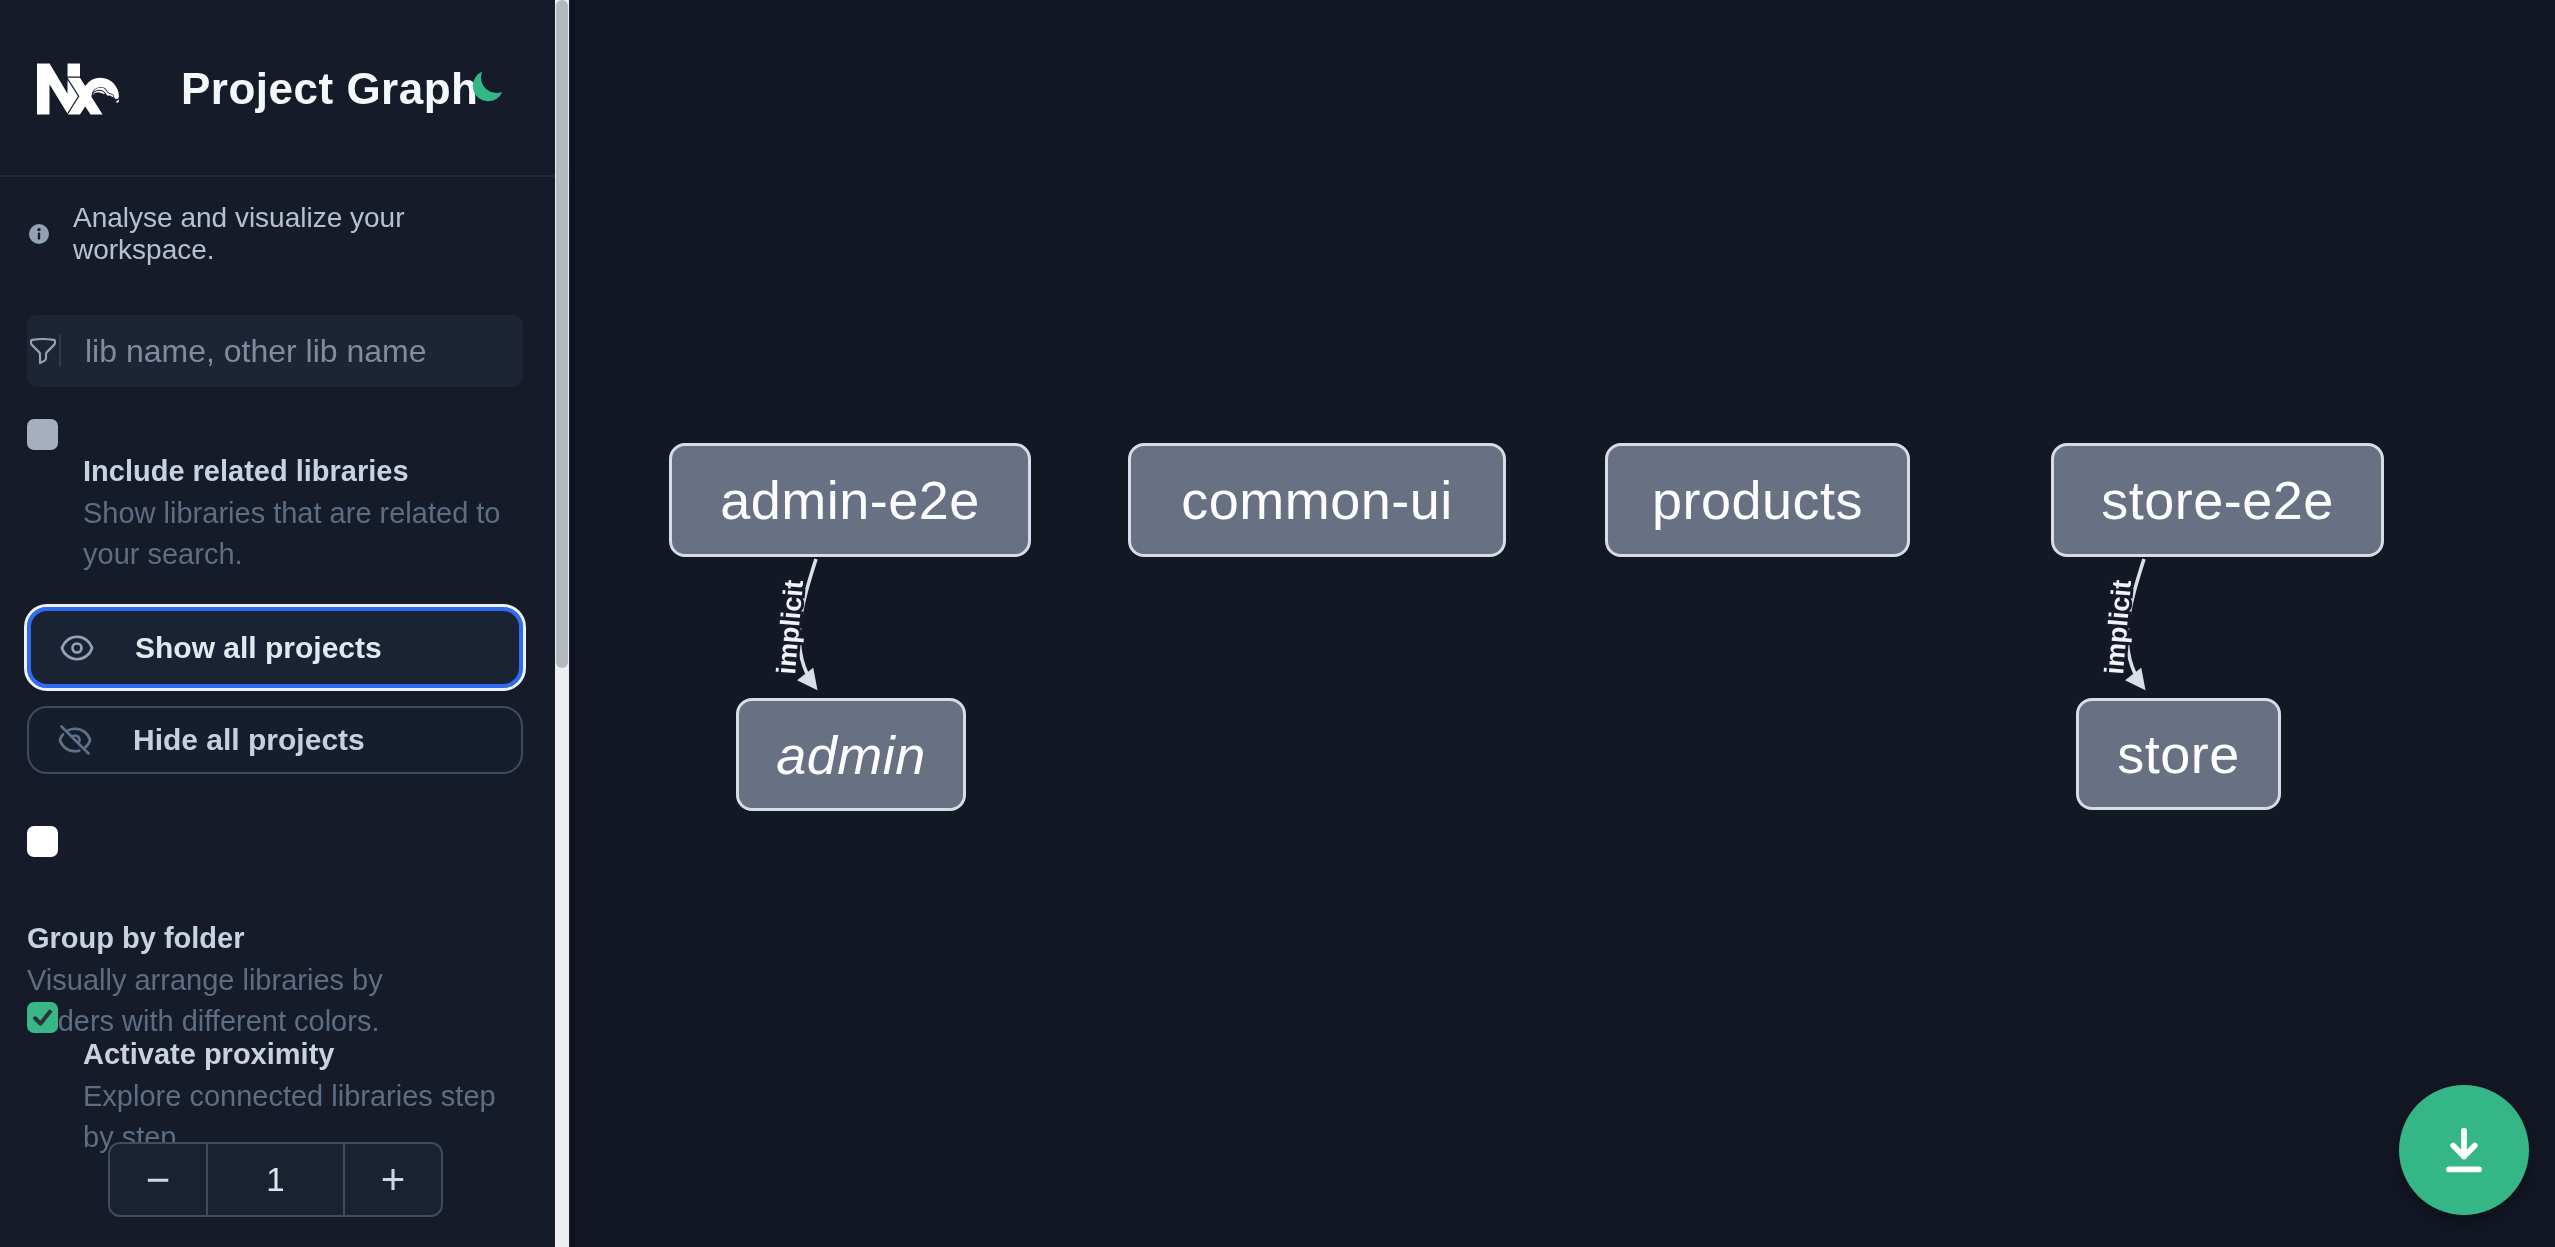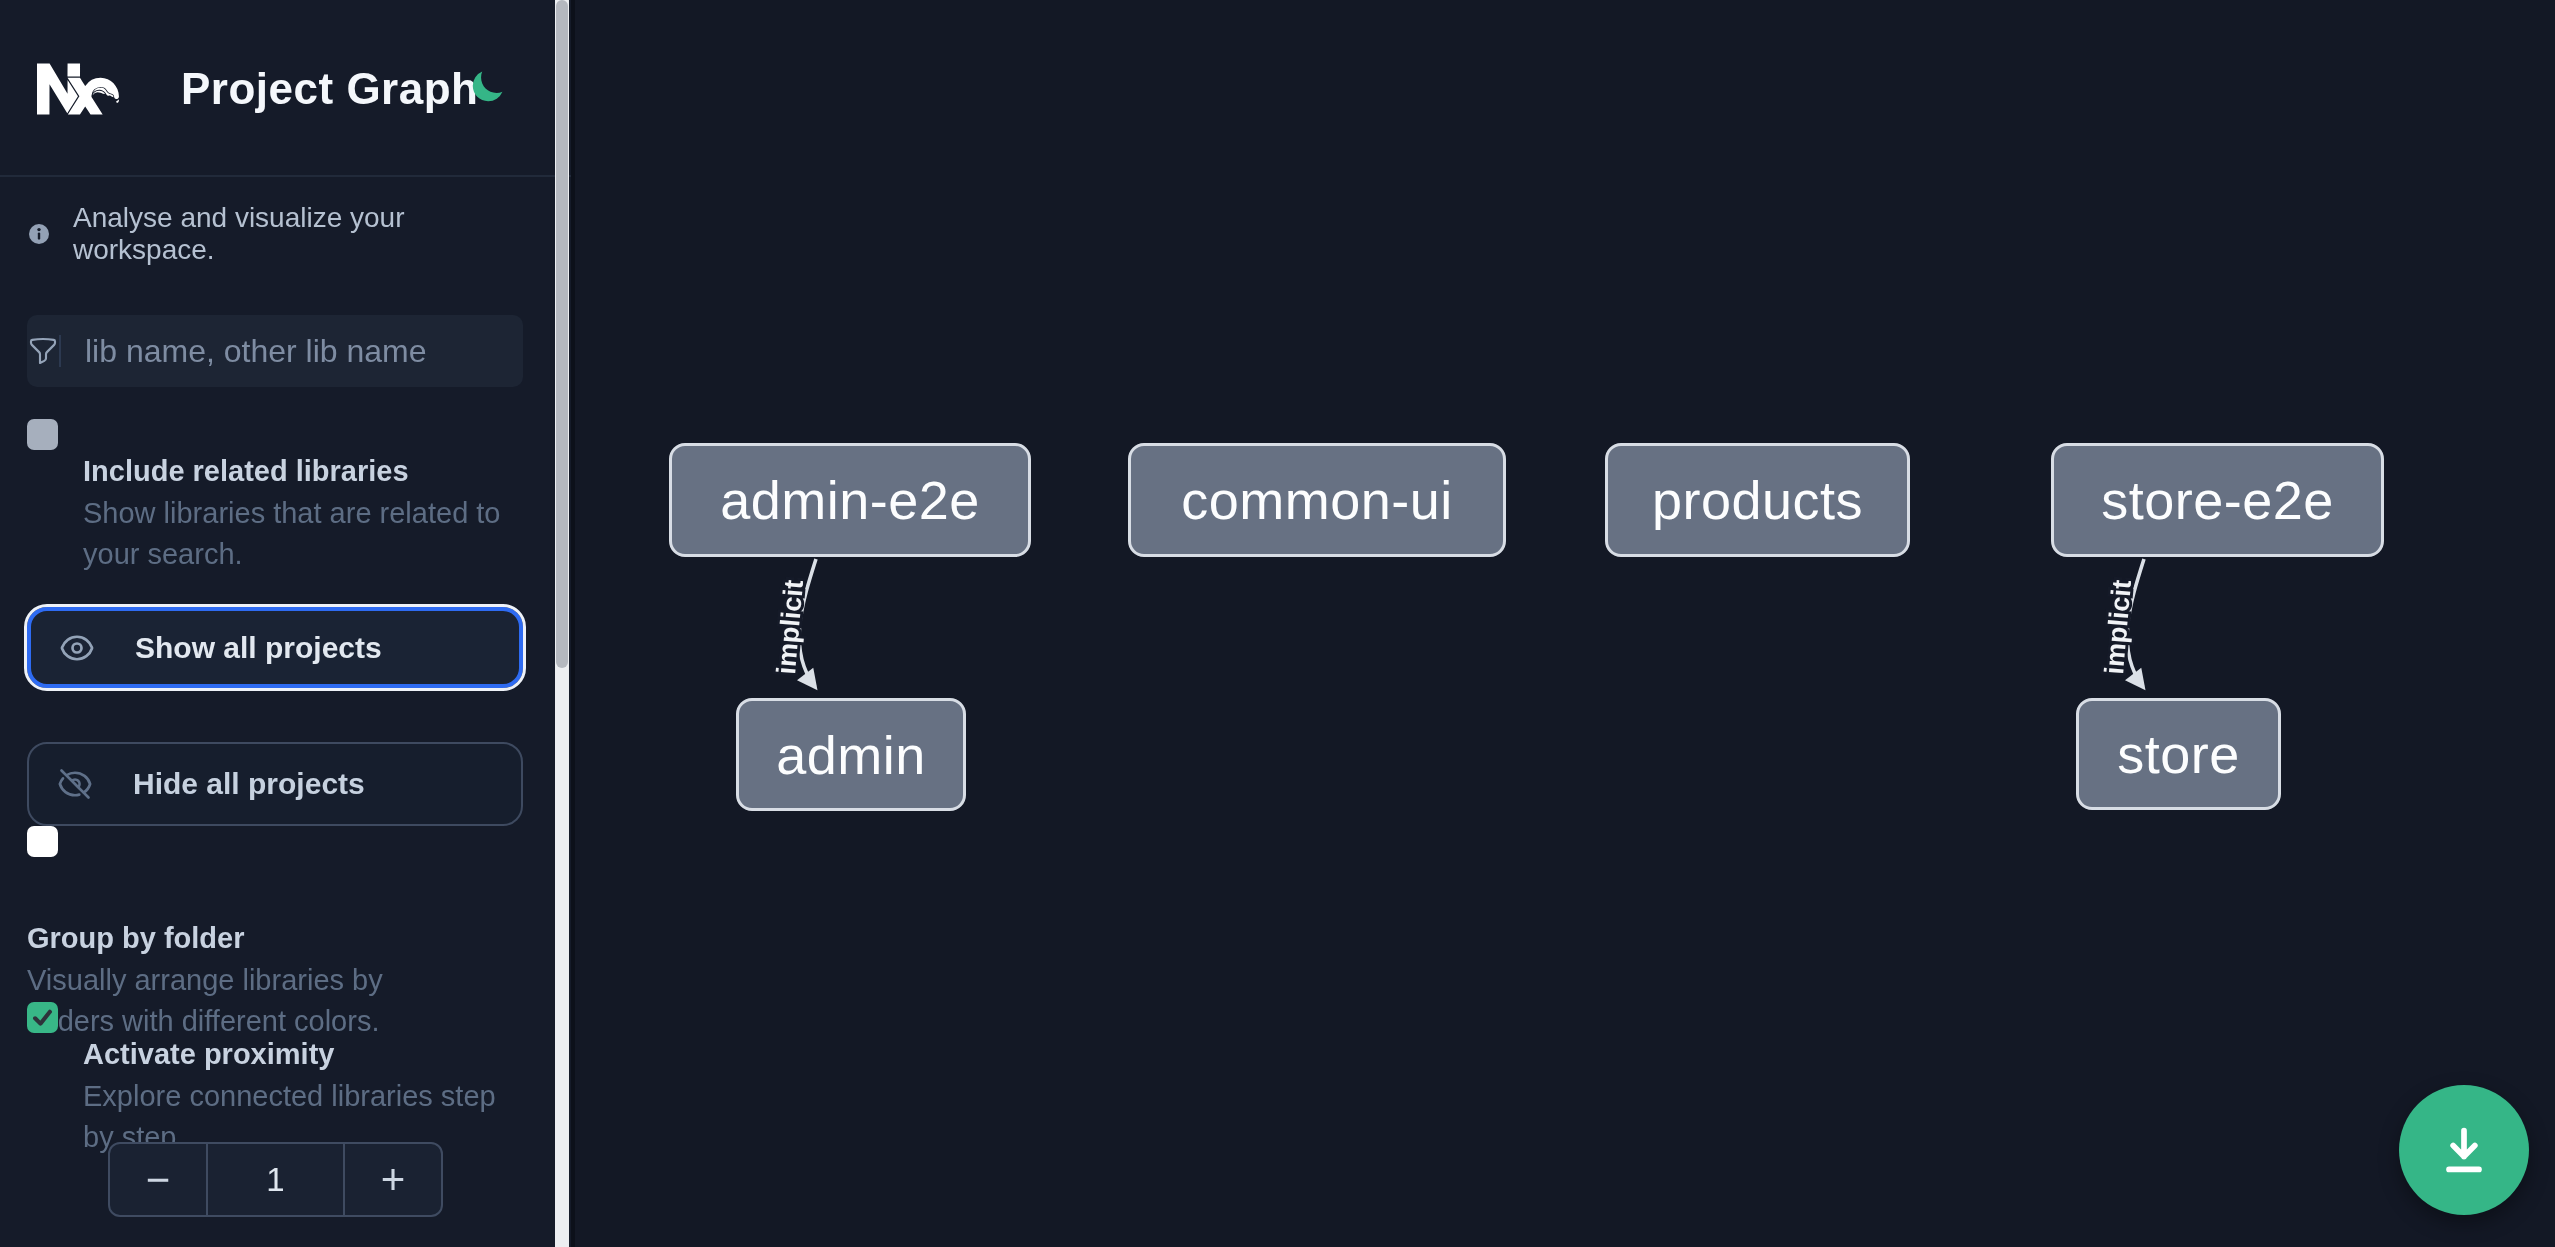--- a/index.html
+++ b/index.html
@@ -35,21 +35,21 @@
   .cb .cb-check{display:none;width:23px;height:23px;}
   .cb.checked{background:#38b787;}
   .cb.checked .cb-check{display:block;}
   .tg-text{flex:1;}
   .tg-title{font-size:29px;font-weight:600;color:#c8d2e0;line-height:40px;margin-top:36px;}
   .tg-desc{font-size:29px;color:#5d6d84;line-height:41px;margin-top:2px;width:445px;}
 
   .sb-btn{position:absolute;left:27px;width:496px;border-radius:20px;display:flex;align-items:center;
           gap:40px;padding-left:28px;cursor:pointer;}
   .btn-show{top:607px;height:81px;background:#1a2334;border:4px solid #2e6bf2;outline:3px solid #eef2f8;}
-  .btn-hide{top:706px;height:84px;background:#161e2d;border:2px solid #3e4a60;margin-top:36px;}
+  .btn-hide{top:706px;height:68px;background:#161e2d;border:2px solid #3e4a60;}
   .sb-btn .lbl{font-size:30px;font-weight:600;color:#e2e8f0;}
   .btn-hide .lbl{color:#c6d1df;}
   .eye-ic{width:36px;height:36px;}
 
   .stepper{position:absolute;left:108px;top:1142px;width:335px;height:75px;background:#1a2232;
            border:2px solid #3f4b61;border-radius:12px;display:flex;}
   .stepper .seg{display:flex;align-items:center;justify-content:center;}
   .stepper .minus,.stepper .plus{width:96px;font-size:42px;color:#cdd6e2;cursor:pointer;}
   .stepper .val{flex:1;border-left:2px solid #3f4b61;border-right:2px solid #3f4b61;
            font-size:33px;color:#dfe6ef;}
@@ -183,17 +183,17 @@
     <div class="fab">
       <svg viewBox="0 0 24 24" fill="none" stroke="#ffffff" stroke-width="2.2" stroke-linecap="round" stroke-linejoin="round">
         <path d="M12 4.5v10m0 0l-4.2-4.2M12 14.5l4.2-4.2"></path>
         <path d="M6.2 19.5h11.6"></path>
       </svg>
     </div>
   <div class="gnode" style="left: 94px; top: 443px; width: 362px; height: 114px;">admin-e2e</div>
       <div class="gnode" style="left: 553px; top: 443px; width: 378px; height: 114px;">common-ui</div>
       <div class="gnode" style="left: 1030px; top: 443px; width: 305px; height: 114px;">products</div>
       <div class="gnode" style="left: 1436px; top: 443px; width: 333px; height: 114px; margin-left: 40px;">store-e2e</div>
-      <div class="gnode" style="left: 161px; top: 698px; width: 230px; height: 113px;">admin</div>
+      <div class="gnode" style="left: 161px; top: 698px; width: 230px; height: 113px; font-style: italic;">admin</div>
       <div class="gnode" style="left: 1501px; top: 698px; width: 205px; height: 112px;">store</div>
     </div>
 
 </div>
 
 </body></html>

